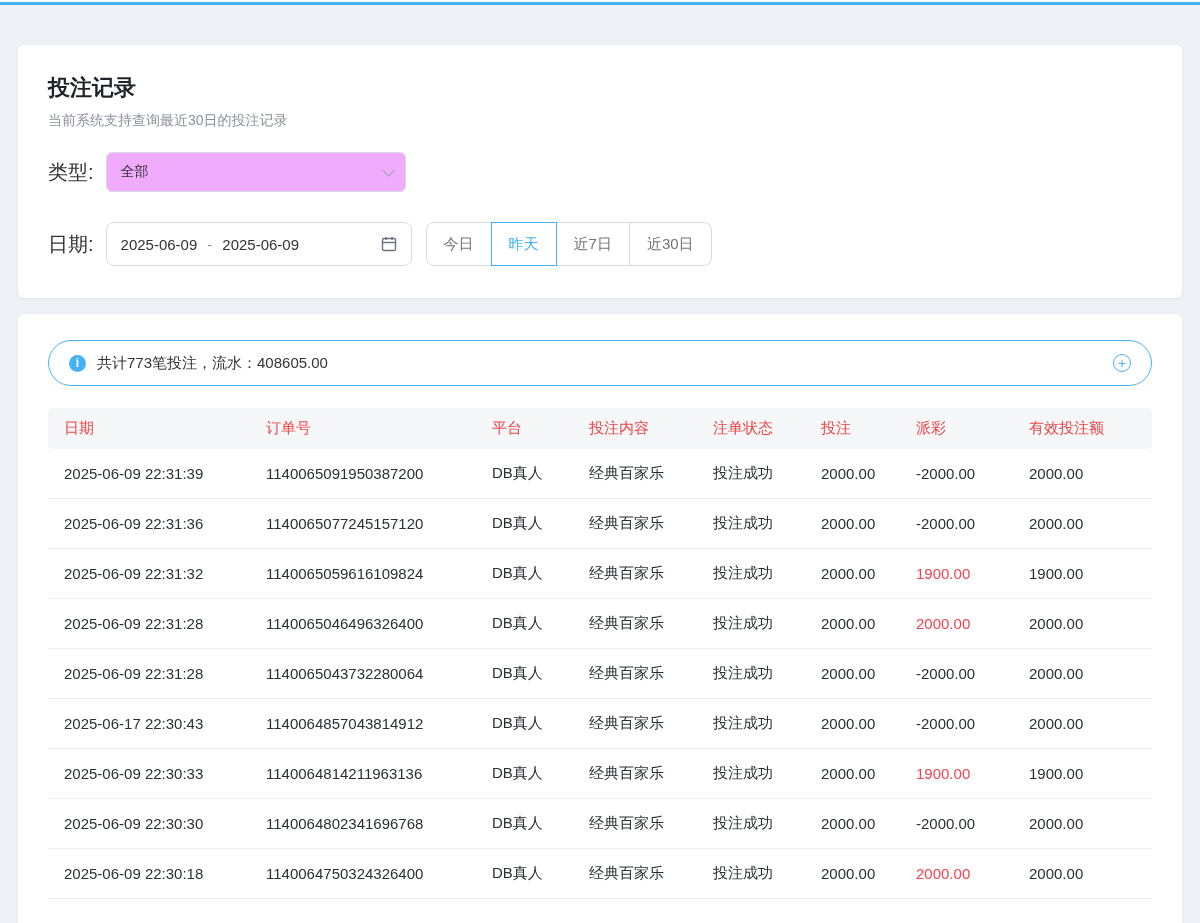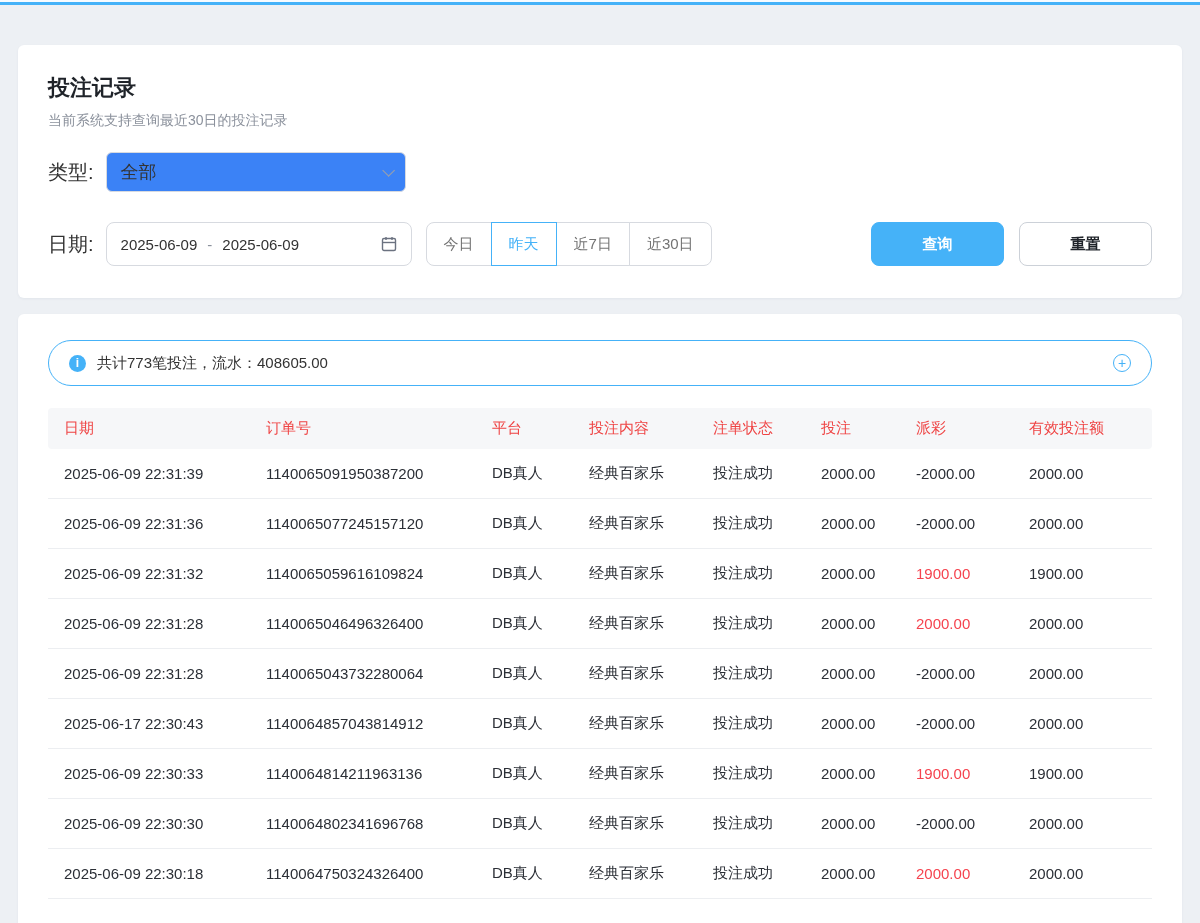--- a/index.html
+++ b/index.html
@@ -27,22 +27,22 @@
   .filter-card{padding:28px 30px 32px;}
   .page-title{font-size:22px;font-weight:bold;color:#1f2329;}
   .page-subtitle{margin-top:9px;font-size:14px;color:#8b919c;}
   .filter-row{display:flex;align-items:center;margin-top:22px;}
   .filter-row.second{margin-top:30px;}
   .filter-label{font-size:20px;color:#333;margin-right:12px;white-space:nowrap;}
   .select-box{
     width:300px;height:40px;
     border:1px solid #d7dae0;border-radius:6px;
     display:flex;align-items:center;
-    padding:0 14px;font-size:18px;color:#333;
-    background:#3b82f6;cursor:pointer;
+    padding:0 14px;font-size:14px;color:#333;
+    background:#f0abfc;cursor:pointer;
   }
   .chevron{
     margin-left:auto;width:9px;height:9px;
     border-right:1.5px solid #9aa0ab;border-bottom:1.5px solid #9aa0ab;
     transform:rotate(45deg) translateY(-3px);
   }
   .date-box{
     width:306px;height:44px;
     border:1px solid #d7dae0;border-radius:8px;
     display:flex;align-items:center;gap:10px;
@@ -137,24 +137,20 @@
             <line x1="11" y1="1" x2="11" y2="4" stroke="#6b7280" stroke-width="1.4"></line>
           </svg>
         </span>
       </div>
       <div class="seg-group" id="quick-range-group">
           <button class="seg">今日</button>
           <button class="seg active">昨天</button>
           <button class="seg">近7日</button>
           <button class="seg">近30日</button>
         </div>
-      <div class="btn-area">
-        <button class="btn primary">查询</button>
-        <button class="btn">重置</button>
-      </div>
     </div>
   </section>
 
   <section class="card table-card">
     <div class="summary-banner">
       <span class="info-icon">i</span>
       <span>共计773笔投注，流水：408605.00</span>
       <span class="plus-icon">+</span>
     </div>
 

